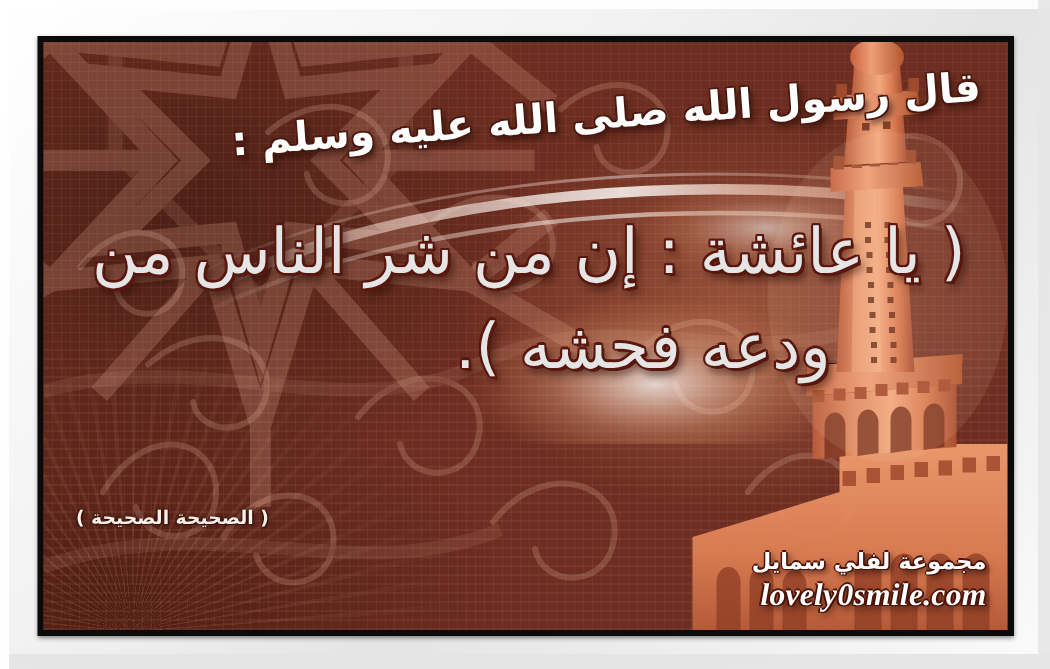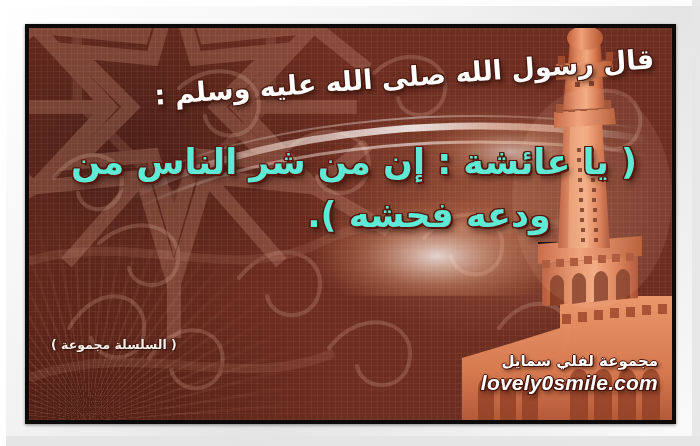--- a/index.html
+++ b/index.html
@@ -166,24 +166,24 @@
   .quote {
     position:absolute;
     right: 28px;
     top: 108px;
     width: 580px;
     text-align: center;
     direction: rtl;
   }
   .quote-line {
     font-family: "DejaVu Sans", "Liberation Sans", sans-serif;
-    font-size: 35px;
-    font-weight: 700;
+    font-size: 42px;
+    font-weight: 400;
     line-height: 1.50;
-    color: #5eead4;
+    color: #e5e5e5;
     white-space: nowrap;
     text-shadow:
        1.4px 0 0 #58180f,  -1.4px 0 0 #58180f,
        0 1.4px 0 #58180f,  0 -1.4px 0 #58180f,
        1.2px 1.2px 0 #58180f, -1.2px -1.2px 0 #58180f,
        1.2px -1.2px 0 #58180f, -1.2px 1.2px 0 #58180f,
        2px 2px 0 #58180f,
        3px 4px 6px rgba(30,8,3,.70);
   }
   .quote-line.l1 { padding-left: 0; }
@@ -204,40 +204,40 @@
     text-shadow:
       0 0 3px rgba(40,12,5,.95),
       1px 1px 0 rgba(60,20,10,.9),
       -1px 0 0 rgba(60,20,10,.7);
   }
 
   
   .footer-credit {
     position:absolute;
     right: 14px;
-    bottom: 25px;
+    bottom: 11px;
     text-align: right;
     direction: rtl;
   }
   .credit-ar {
     font-family: "DejaVu Sans", "Liberation Sans", sans-serif;
     font-size: 15px;
     font-weight: 700;
     color: #ffffff;
     letter-spacing: 0px;
     white-space: nowrap;
     text-shadow:
        1px 0 0 #4a1409, -1px 0 0 #4a1409,
        0 1px 0 #4a1409, 0 -1px 0 #4a1409,
        1px 1px 0 #4a1409,
        2px 2px 4px rgba(30,8,3,.8);
   }
   .credit-url {
     margin-top: 1px;
-    font-family: Liberation Sans, sans-serif;
+    font-family: Liberation Serif, serif;
     font-size: 21px;
     font-weight: 700;
     font-style: italic;
     color: #ffffff;
     direction: ltr;
     letter-spacing: .2px;
     white-space: nowrap;
     text-shadow:
        1.2px 0 0 #4a1409, -1.2px 0 0 #4a1409,
        0 1.2px 0 #4a1409, 0 -1.2px 0 #4a1409,
@@ -456,21 +456,21 @@
 
       <div class="content">
 
         <div class="header-calligraphy">قال رسول الله صلى الله عليه وسلم :</div>
 
         <div class="quote">
           <div class="quote-line l1">( يا عائشة :  إن من شر الناس من</div>
           <div class="quote-line l3">ودعه فحشه  ).</div>
         </div>
 
-        <div class="source">( السلسلة مجموعة )</div>
+        <div class="source">( الصحيحة الصحيحة )</div>
 
         <div class="footer-credit">
           <div class="credit-ar">مجموعة لفلي سمايل</div>
           <div class="credit-url">lovely0smile.com</div>
         </div>
 
       </div>
     </div>
   </div>
 </div>

